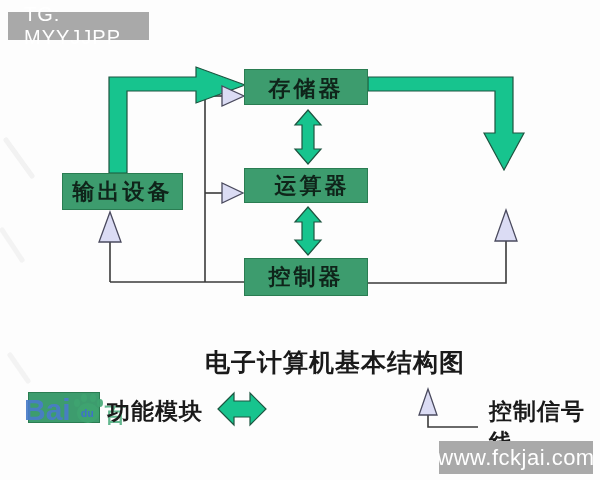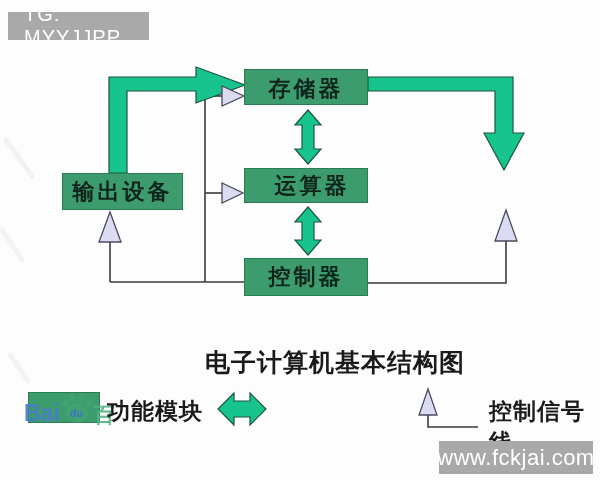--- a/index.html
+++ b/index.html
@@ -25,21 +25,21 @@
   #node-output{left:449px;top:167px;width:121px;height:38px;}
   #caption{position:absolute;left:155px;top:331px;width:360px;text-align:center;
            color:var(--text-dark);font-size:25px;font-weight:bold;letter-spacing:1px;margin-top:15px;}
   .legend-label{position:absolute;top:396px;color:var(--text-dark);font-size:23px;font-weight:bold;letter-spacing:1px;}
   #legend-label-module{left:107px;}
   #legend-label-data{left:278px;}
   #legend-label-control{left:489px;}
   #legend-box{position:absolute;left:28px;top:392px;width:72px;height:31px;
               background:var(--box-green);border:1px solid var(--box-border);}
   #baidu-mark{position:absolute;left:24px;top:393px;height:32px;display:flex;align-items:flex-end;opacity:.92;}
-  #baidu-bai{color:#4a7cc9;font-size:23px;font-weight:bold;line-height:1;}
+  #baidu-bai{color:#4a7cc9;font-size:30px;font-weight:bold;line-height:1;}
   #baidu-suffix{color:#57b286;font-size:21px;font-weight:bold;line-height:1;}
   #baidu-paw{position:relative;width:33px;height:32px;margin:0 0 0 1px;}
   #baidu-du{position:absolute;left:9px;top:15px;color:#3f6fd0;font-size:11px;font-weight:bold;font-family:Liberation Mono, monospace;}
   .green-shape{fill:var(--arrow-green);stroke:var(--arrow-outline);stroke-width:1.2;}
   .hollow-shape{fill:var(--hollow-fill);stroke:var(--hollow-stroke);stroke-width:1.3;}
   .thin-line{fill:none;stroke:var(--line-color);stroke-width:1.6;}
   .texture{stroke:#ececec;stroke-width:5;stroke-linecap:round;fill:none;}
 </style>
 </head>
 <body>

